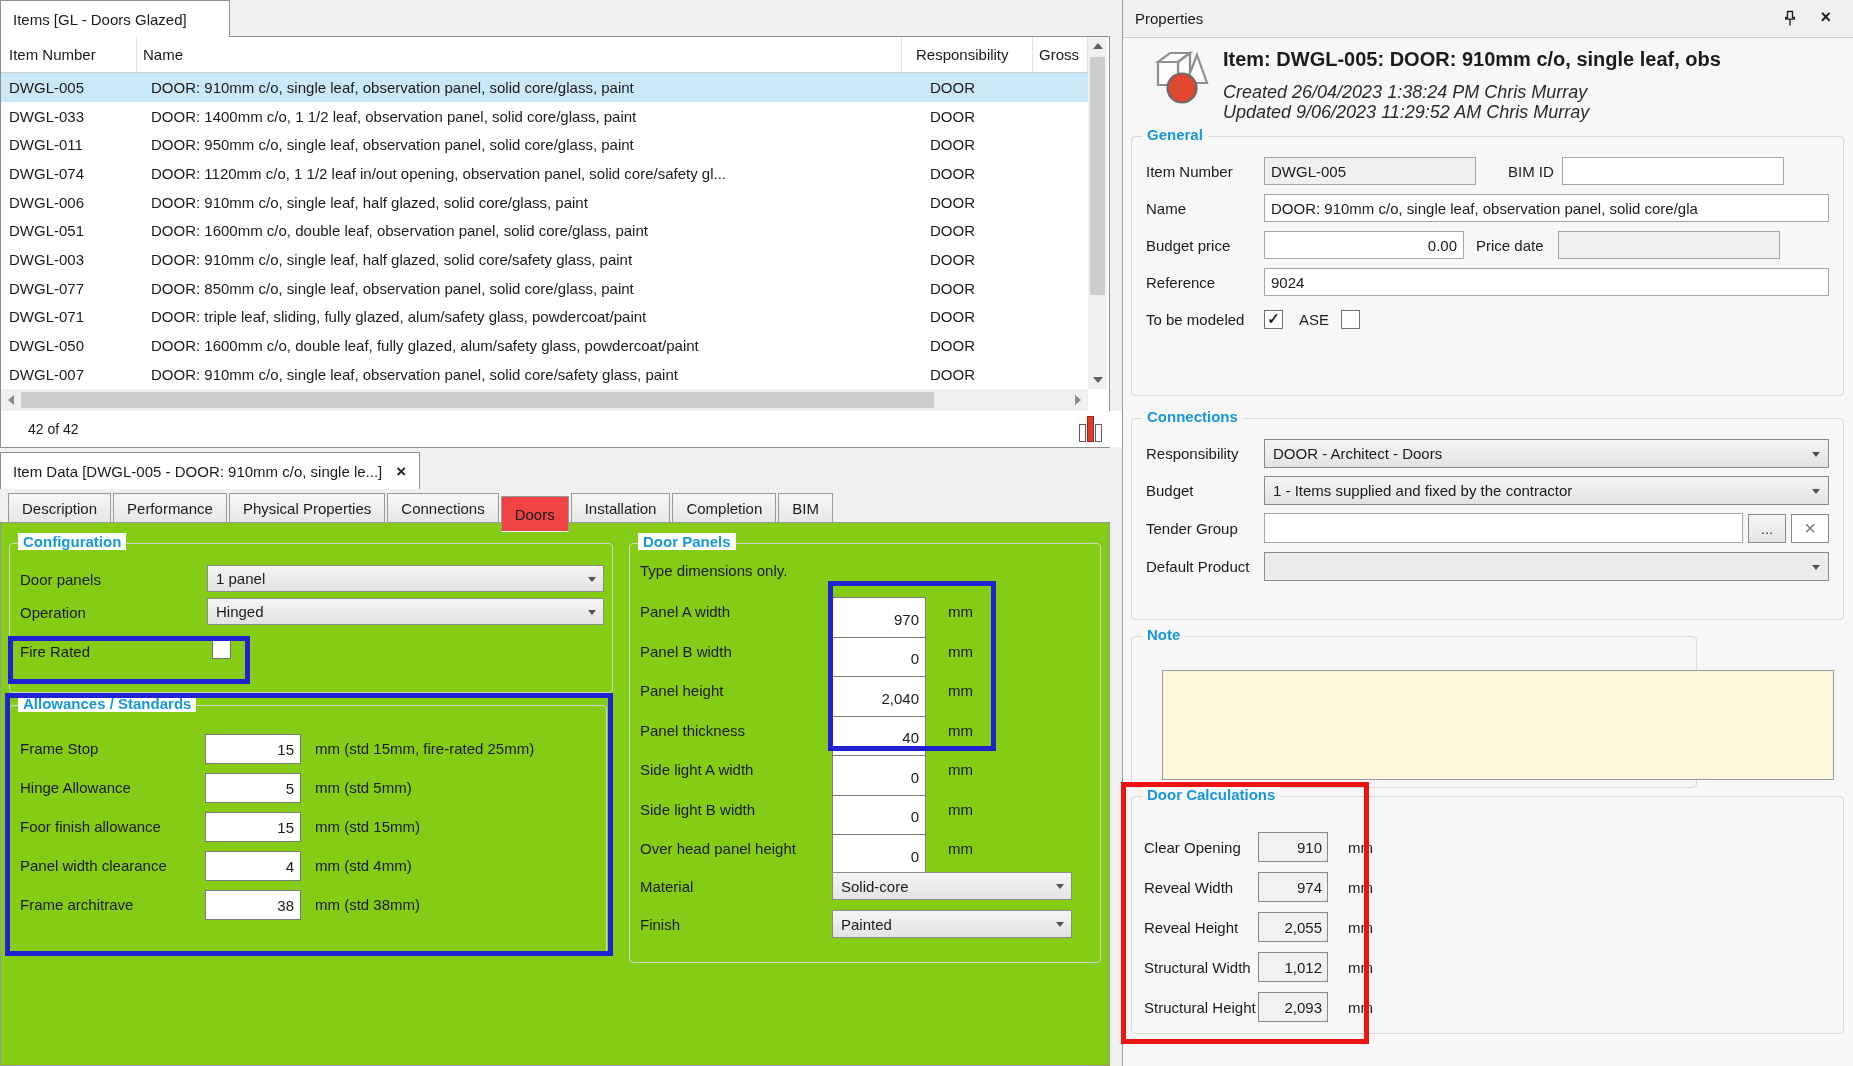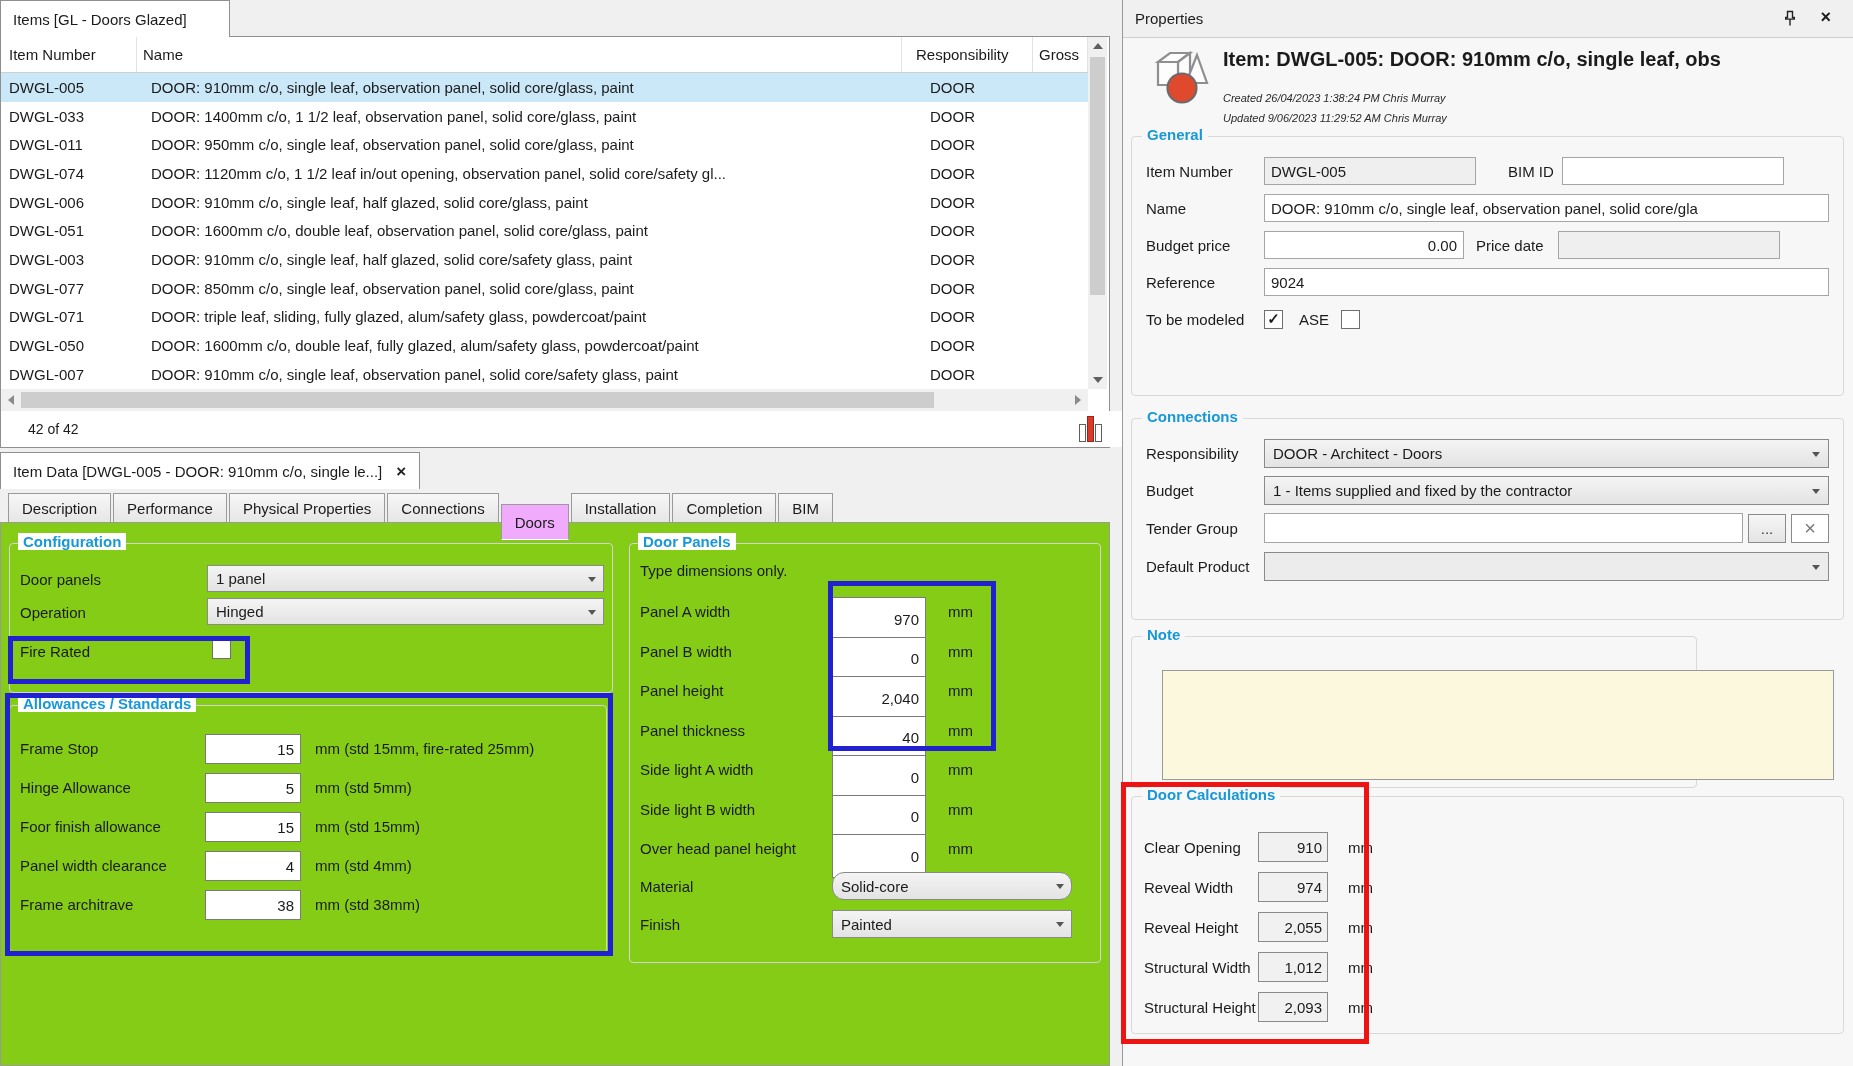--- a/index.html
+++ b/index.html
@@ -40,21 +40,21 @@
   .items-status{position:absolute;left:0;top:374px;width:1108px;height:36px;background:#fff;display:flex;align-items:center;padding-left:19px;}
   .items-status .count{margin-left:8px;font-size:14px;}
   .chooser-icon{position:absolute;right:26px;top:5px;display:flex;align-items:flex-end;gap:1px;}
   .chooser-icon i{display:block;width:7px;border:1px solid #5f5f5f;background:#fff;box-sizing:border-box;}
   .chooser-icon i.red{background:#d83b2a;border-color:#9b2417;}
 
   
   .subtabs{position:absolute;left:8px;top:488px;height:35px;display:flex;gap:2px;z-index:4;}
   .subtab{background:linear-gradient(#f7f7f7,#e6e6e6);border:1px solid #9a9a9a;margin-top:5px;height:30px;
     display:flex;align-items:center;padding:0 13px;box-sizing:border-box;}
-  .subtab.active{background:#f0abfc;border-bottom:1px solid #fff;height:36px;margin-top:16px;z-index:5;}
+  .subtab.active{background:#ef4444;border-bottom:1px solid #fff;height:36px;margin-top:8px;z-index:5;}
   .itemdata-content{position:absolute;left:0;top:522px;width:1110px;height:544px;background:#84cc16;
     border:1px solid #9a9a9a;box-sizing:border-box;}
 
   .group{position:absolute;border:1px solid #d4d4d4;border-radius:4px;box-sizing:border-box;}
   .group .legend{position:absolute;top:-11px;left:8px;background:#fff;padding:0 5px;color:#1898d8;font-weight:bold;}
 
   .fldlabel{position:absolute;white-space:nowrap;}
   .combo{position:absolute;background:linear-gradient(#f4f4f4,#e3e3e3);border:1px solid #8a8a8a;box-sizing:border-box;
     display:flex;align-items:center;padding:0 22px 0 8px;height:27px;overflow:hidden;white-space:nowrap;}
   .combo .chev{position:absolute;right:7px;top:11px;width:0;height:0;border-left:4px solid transparent;border-right:4px solid transparent;border-top:5px solid #555;}
@@ -67,21 +67,21 @@
   .props-panel{position:absolute;left:1122px;top:0;width:731px;height:1066px;background:#f7f7f7;
     border-left:1px solid #9a9a9a;box-sizing:border-box;}
   .props-title{position:absolute;left:0;top:0;width:100%;height:38px;background:#f0f0f0;border-bottom:1px solid #cfcfcf;
     display:flex;align-items:center;box-sizing:border-box;}
   .props-title .t{margin-left:12px;}
   .props-title .pin{position:absolute;right:56px;top:10px;}
   .props-title .x{position:absolute;right:22px;top:7px;font-size:18px;font-weight:bold;}
   .props-body{position:absolute;left:0;top:38px;width:731px;height:1028px;}
   .hdr-icon{position:absolute;left:26px;top:6px;}
   .hdr-title{position:absolute;left:100px;top:10px;font-size:20px;font-weight:bold;white-space:nowrap;width:620px;overflow:hidden;}
-  .hdr-meta{position:absolute;left:100px;font-style:italic;font-size:11px;color:#2a2a2a;white-space:nowrap;margin-top:10px;}
+  .hdr-meta{position:absolute;left:100px;font-style:italic;font-size:18px;color:#2a2a2a;white-space:nowrap;}
   .pgroup{position:absolute;border:1px solid #d9d9d9;border-radius:4px;box-sizing:border-box;background:#f7f7f7;}
   .pgroup .legend{position:absolute;top:-11px;left:10px;background:#f7f7f7;padding:0 5px;color:#1898d8;font-weight:bold;}
   .prow{display:flex;align-items:center;height:28px;margin:9px 14px 0 14px;}
   .prow:first-of-type{margin-top:20px;}
   .plabel{width:118px;flex:none;white-space:nowrap;overflow:hidden;}
   .pinput{height:28px;border:1px solid #a5a5a5;background:#fff;box-sizing:border-box;display:flex;align-items:center;
     padding:0 6px;overflow:hidden;white-space:nowrap;}
   .pinput.gray{background:#efefef;}
   .pinput.right{justify-content:flex-end;}
   .pcombo{height:29px;border:1px solid #8a8a8a;background:linear-gradient(#f4f4f4,#e3e3e3);box-sizing:border-box;
@@ -322,21 +322,21 @@
           <span class="numbox box">0</span>
           <span class="fldlabel unit">mm</span>
         </div>
           <div class="dim-row">
           <span class="fldlabel lab">Over head panel height</span>
           <span class="numbox box">0</span>
           <span class="fldlabel unit">mm</span>
         </div>
         </div>
       <span class="fldlabel" style="left:10px;top:334px;">Material</span>
-      <div class="combo" style="left:202px;top:328px;width:240px;height:28px;border-radius:12px;">
+      <div class="combo" style="left:202px;top:328px;width:240px;height:28px;">
         <span>Solid-core</span>
         <i class="chev"></i>
       </div>
       <span class="fldlabel" style="left:10px;top:372px;">Finish</span>
       <div class="combo" style="left:202px;top:366px;width:240px;height:28px;">
         <span>Painted</span>
         <i class="chev"></i>
       </div>
     </div>
   </div>

